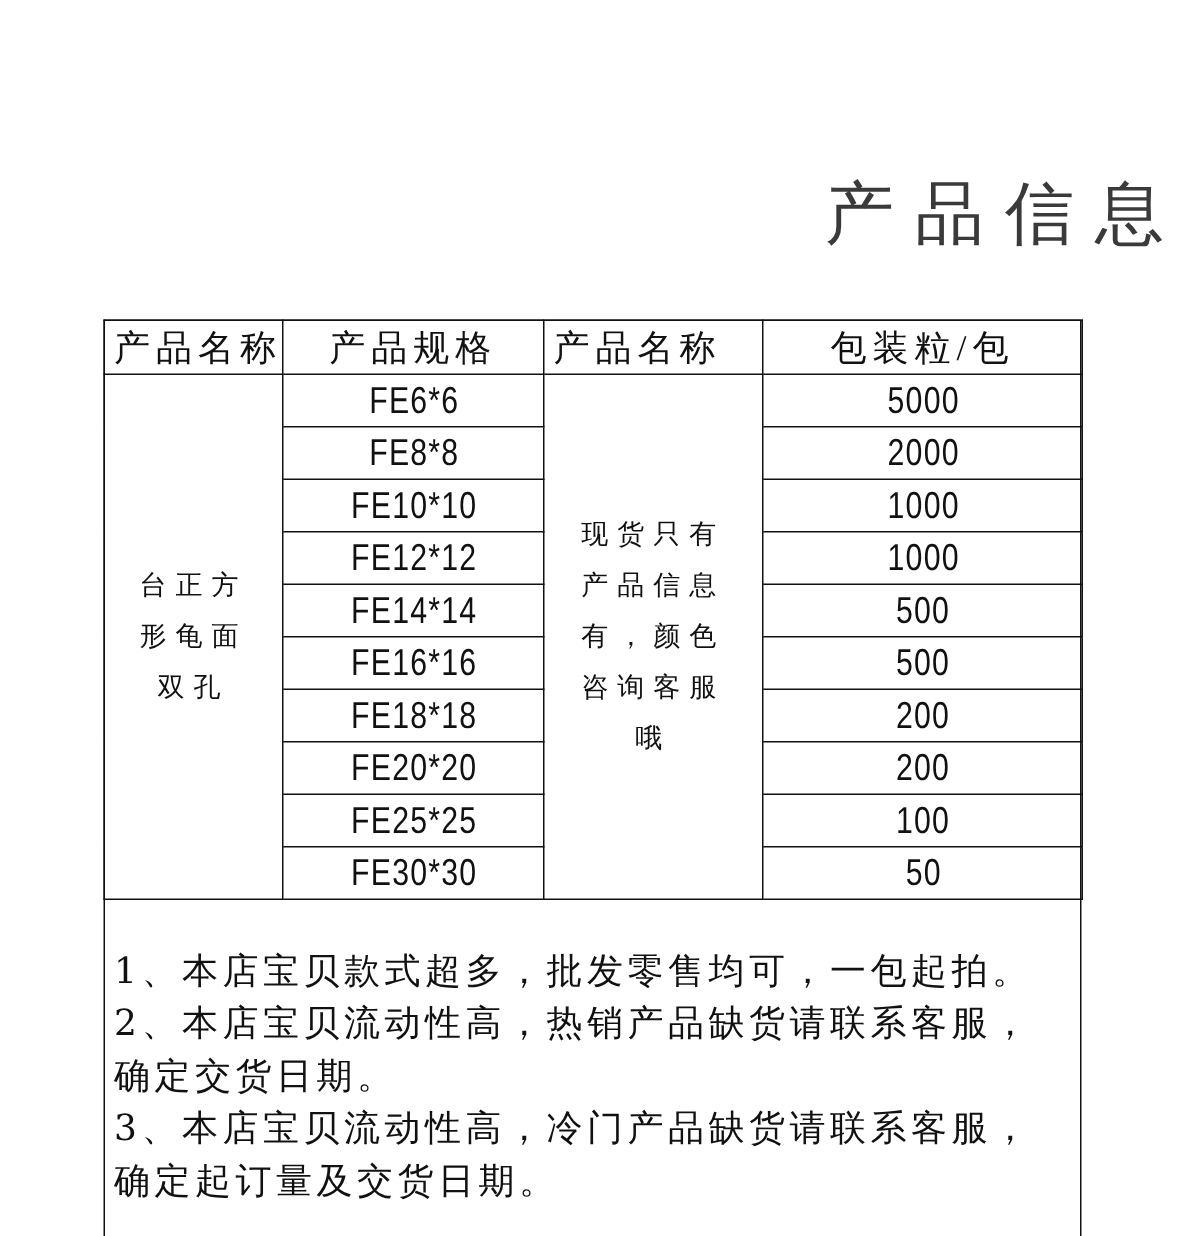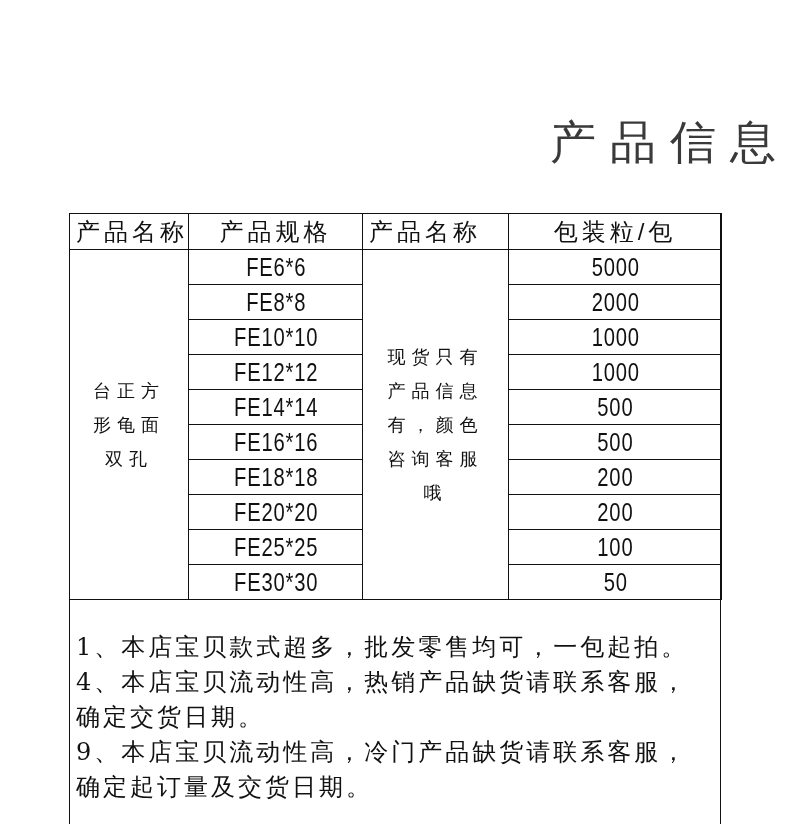--- a/index.html
+++ b/index.html
@@ -6,21 +6,21 @@
   body { width:790px; height:824px; background:#ffffff; position:relative; overflow:hidden;
          font-family:"DejaVu Serif", serif; color:#111; }
   .title { position:absolute; left:0; width:790px; top:112px; text-align:right;
            font-family:"DejaVu Sans", sans-serif; font-size:46px; letter-spacing:14px;
            color:#3a3a3a; font-weight:normal; padding-left:14px; box-sizing:border-box; }
   .frame { position:absolute; left:69px; top:213px; width:652px; height:640px;
            border:1.5px solid #111; box-sizing:border-box; }
   table { position:absolute; left:69px; top:213px; border-collapse:collapse; table-layout:fixed; }
   td, th { border:1.5px solid #111; padding:0; text-align:center; vertical-align:middle;
            font-weight:normal; }
-  th { height:35px; font-size:24px; font-family:Liberation Sans, sans-serif; letter-spacing:4px; }
+  th { height:35px; font-size:24px; font-family:Liberation Serif, serif; letter-spacing:4px; }
   th.left { text-align:left; padding-left:6px; }
   td.spec, td.qty { height:34px; font-family:"Liberation Sans", sans-serif; font-size:25px;
            letter-spacing:1px; transform:scaleX(0.85); }
   td.spec span, td.qty span { display:inline-block; transform:scaleX(0.95); }
   td.name, td.color { font-size:18px; line-height:34px; letter-spacing:6px; }
   .notes { position:absolute; left:76px; top:630px; font-size:24px; line-height:35px;
            letter-spacing:3px; white-space:nowrap; }
   .notes div { height:35px; }
 </style>
 </head>
@@ -96,17 +96,17 @@
     </tr>
     <tr>
       <td class="spec"><span>FE30*30</span></td>
       <td class="qty"><span>50</span></td>
     </tr>
   </tbody>
 </table>
 
 <div class="notes">
   <div>1、本店宝贝款式超多，批发零售均可，一包起拍。</div>
-  <div>4、本店宝贝流动性高，热销产品缺货请联系客服，</div>
+  <div>2、本店宝贝流动性高，热销产品缺货请联系客服，</div>
   <div>确定交货日期。</div>
-  <div>9、本店宝贝流动性高，冷门产品缺货请联系客服，</div>
+  <div>3、本店宝贝流动性高，冷门产品缺货请联系客服，</div>
   <div>确定起订量及交货日期。</div>
 </div>
 
 </body></html>

